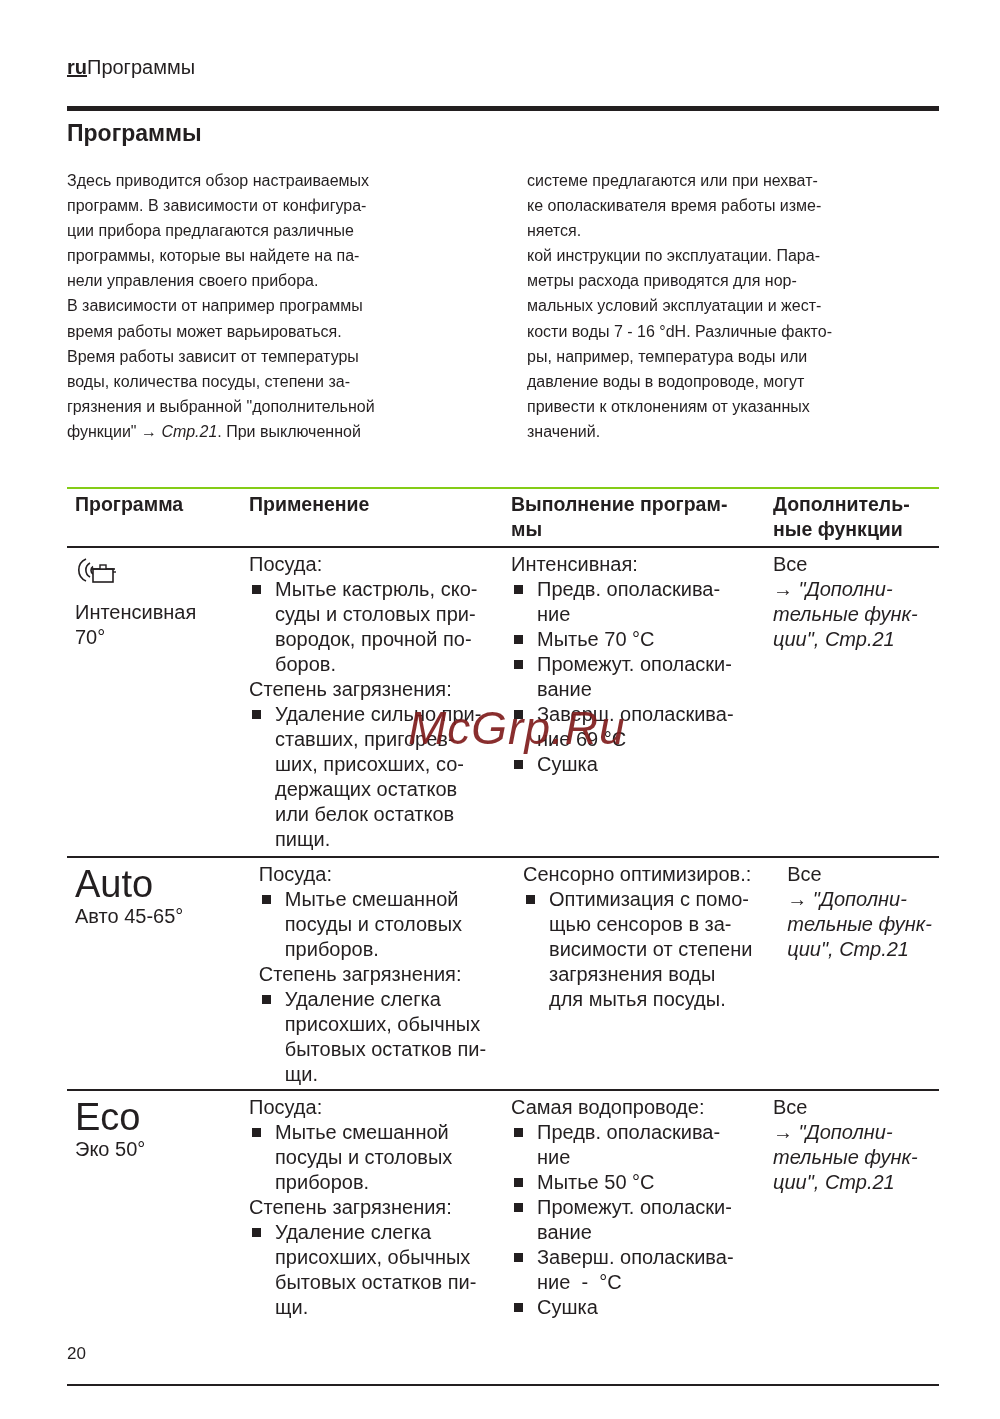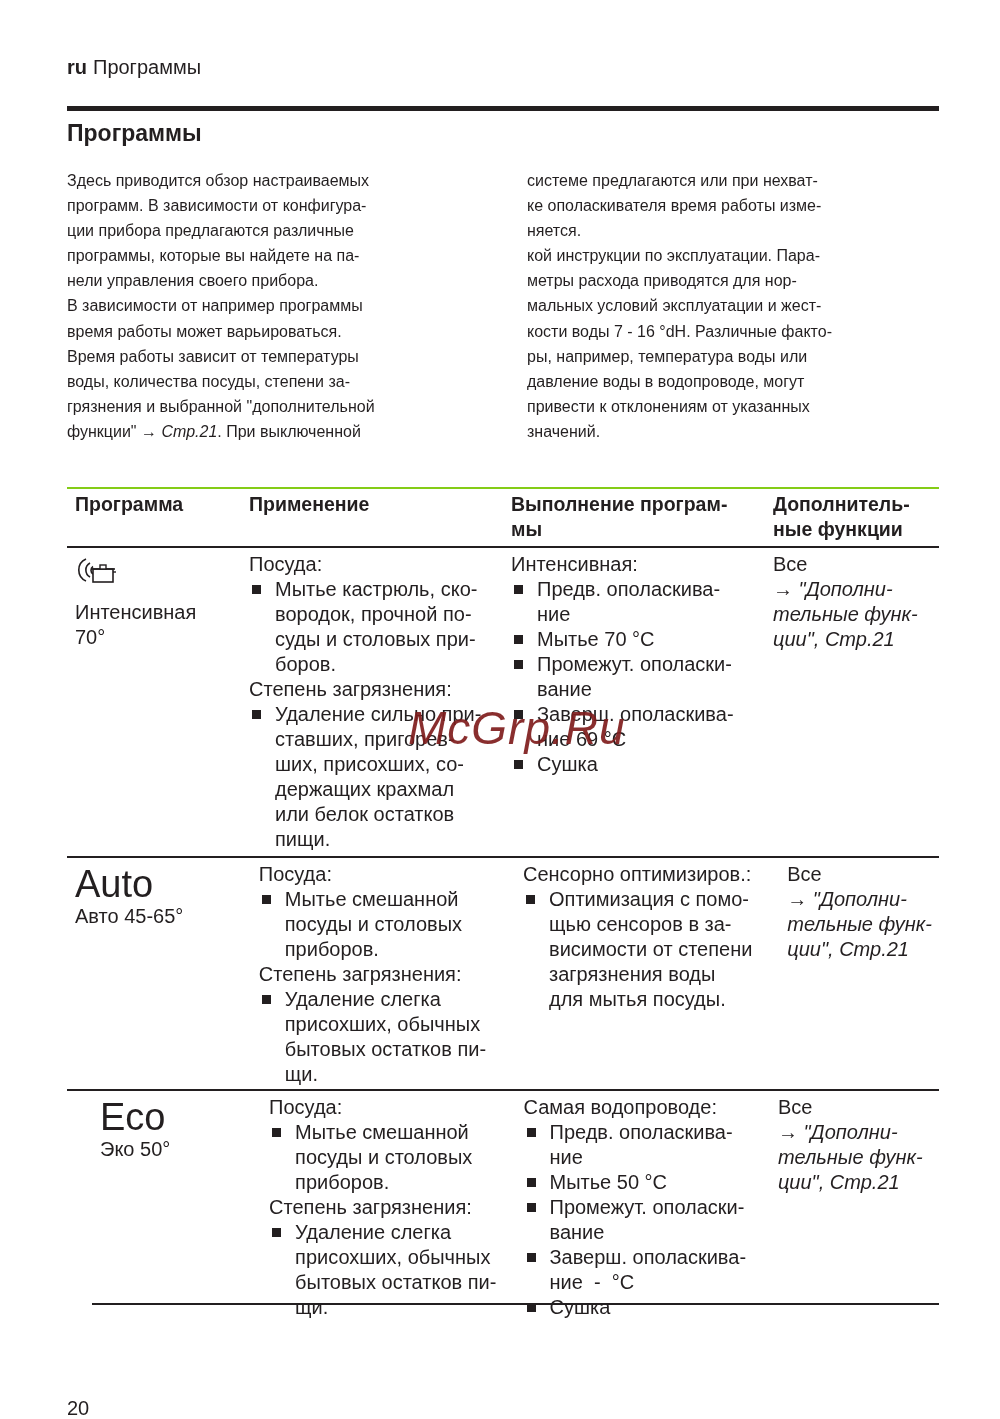--- a/index.html
+++ b/index.html
@@ -8,21 +8,21 @@
       position: relative;
       font-family: "Liberation Sans", "DejaVu Sans", sans-serif;
       color: #231f20;
       font-size: 20px;
       line-height: 25px;
     }
     .running-header {
       position: absolute; left: 67px; top: 55px;
       font-size: 20px; line-height: 24px;
     }
-    .running-header .lang { font-weight: bold; margin-right: 6px; }
+    .running-header .lang { font-weight: bold; margin-right: 0; text-decoration: underline; }
     .top-rule {
       position: absolute; left: 67px; top: 106px; width: 872px; height: 5px;
       background: #231f20;
     }
     .page-title {
       position: absolute; left: 67px; top: 118px;
       font-size: 23px; line-height: 30px; font-weight: bold;
     }
     .intro-col {
       position: absolute; top: 168px; width: 420px;
@@ -56,21 +56,21 @@
     .bullet::before {
       content: ""; position: absolute; left: 3px; top: 8px;
       width: 9px; height: 9px; background: #231f20;
     }
     .prog-big {
       font-size: 38px; line-height: 40px; font-weight: normal; margin-top: 2px;
     }
     .icon-box { width: 48px; height: 30px; margin-top: 3px; margin-bottom: 9px; }
     .xref { font-style: italic; }
     .page-number {
-      position: absolute; left: 67px; top: 1396px; font-size: 20px; line-height: 24px;
+      position: absolute; left: 67px; top: 1342px; font-size: 17px; line-height: 24px;
     }
     .watermark {
       position: absolute; left: 408px; top: 683px;
       font-family: "Liberation Sans", sans-serif; font-style: italic;
       font-size: 46px; line-height: 50px; color: #7f1d1d; opacity: 0.92;
       letter-spacing: 1px; pointer-events: none; margin-top: 20px;
     }
   </style>
 </head>
 <body>
@@ -134,30 +134,30 @@
         <rect x="25" y="10" width="6" height="4" fill="#fff" stroke="#231f20" stroke-width="1.4"></rect>
         <line x1="38" y1="17" x2="41" y2="17" stroke="#231f20" stroke-width="1.4"></line>
       </svg>
       <span class="cell-line">Интенсивная</span>
       <span class="cell-line">70°</span>
     </div>
     <div class="c2">
       <span class="cell-line">Посуда:</span>
       <div class="bullet">
         <span class="cell-line">Мытье кастрюль, ско-</span>
+        <span class="cell-line">суды и столовых при-</span>
         <span class="cell-line">вородок, прочной по-</span>
-        <span class="cell-line">суды и столовых при-</span>
         <span class="cell-line">боров.</span>
       </div>
       <span class="cell-line">Степень загрязнения:</span>
       <div class="bullet">
         <span class="cell-line">Удаление сильно при-</span>
         <span class="cell-line">ставших, пригорев-</span>
         <span class="cell-line">ших, присохших, со-</span>
-        <span class="cell-line">держащих крахмал</span>
+        <span class="cell-line">держащих остатков</span>
         <span class="cell-line">или белок остатков</span>
         <span class="cell-line">пищи.</span>
       </div>
     </div>
     <div class="c3">
       <span class="cell-line">Интенсивная:</span>
       <div class="bullet">
         <span class="cell-line">Предв. ополаскива-</span>
         <span class="cell-line">ние</span>
       </div>
@@ -215,21 +215,21 @@
       </div>
     </div>
     <div class="c4">
       <span class="cell-line">Все</span>
       <span class="cell-line xref">→ "Дополни-</span>
       <span class="cell-line xref">тельные функ-</span>
       <span class="cell-line xref">ции", Стр.21</span>
     </div>
   </div>
 
-  <div class="row" style="height:214px;margin-left:25px;">
+  <div class="row" style="height:295px;">
     <div class="c1">
       <span class="cell-line prog-big">Eco</span>
       <span class="cell-line">Эко 50°</span>
     </div>
     <div class="c2">
       <span class="cell-line">Посуда:</span>
       <div class="bullet">
         <span class="cell-line">Мытье смешанной</span>
         <span class="cell-line">посуды и столовых</span>
         <span class="cell-line">приборов.</span>

